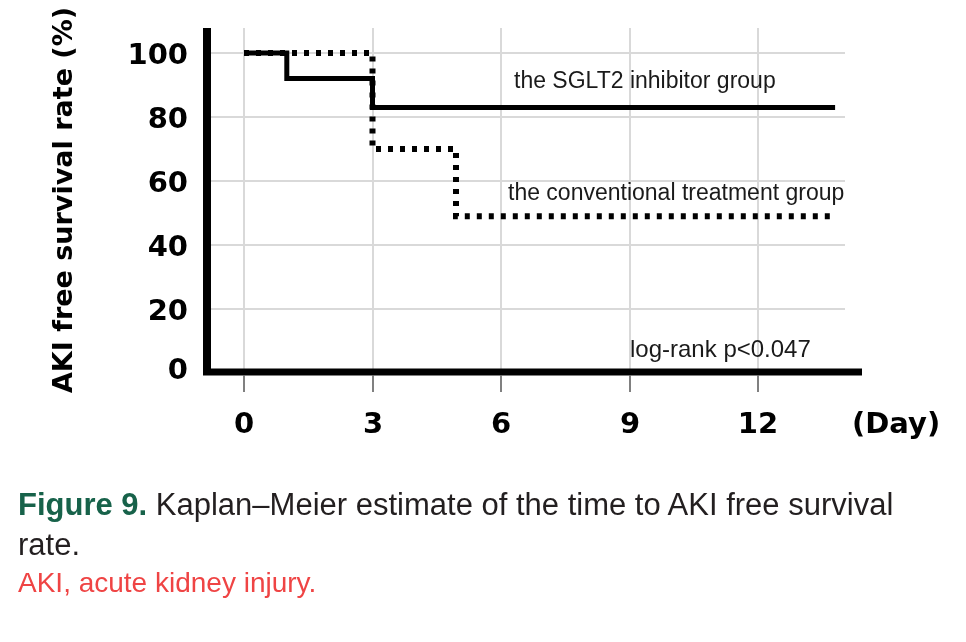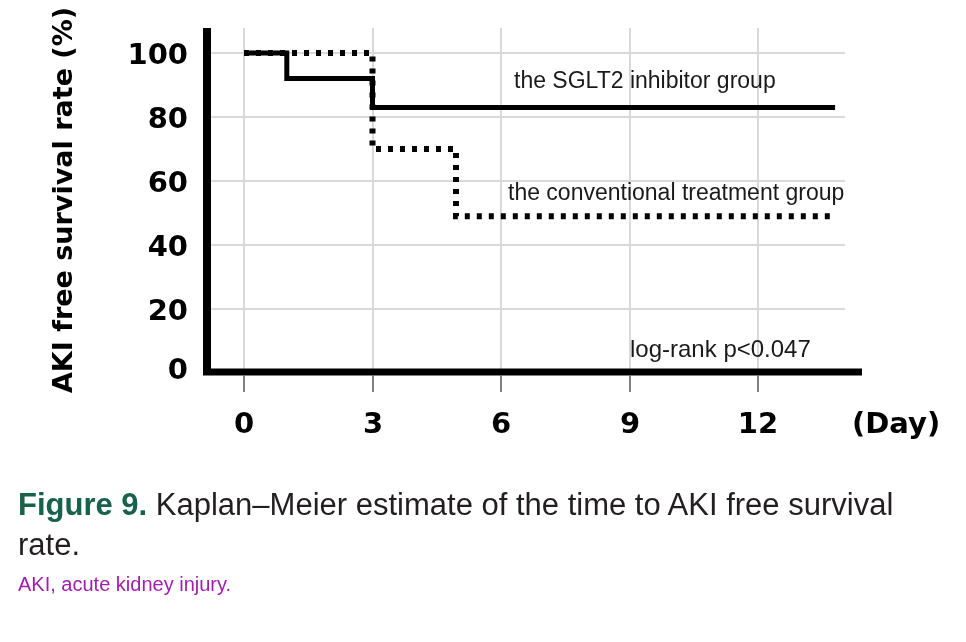--- a/index.html
+++ b/index.html
@@ -77,23 +77,22 @@
     font-size: 31px;
     line-height: 1.29;
     color: #231f20;
   }
   #caption .fig-no {
     font-weight: bold;
     color: #17624a;
   }
   #caption-line-2 {
     display: block;
-    font-size: 20px;
-    margin-top: 7px;
-    color: #a21caf;
+    font-size: 28px;
+    color: #ef4444;
   }
 </style>
 </head>
 <body>
 
 <div id="figure-root">
 
   <div id="chart-panel">
     <svg id="chart-svg" width="966" height="470" viewBox="0 0 966 470">
 

